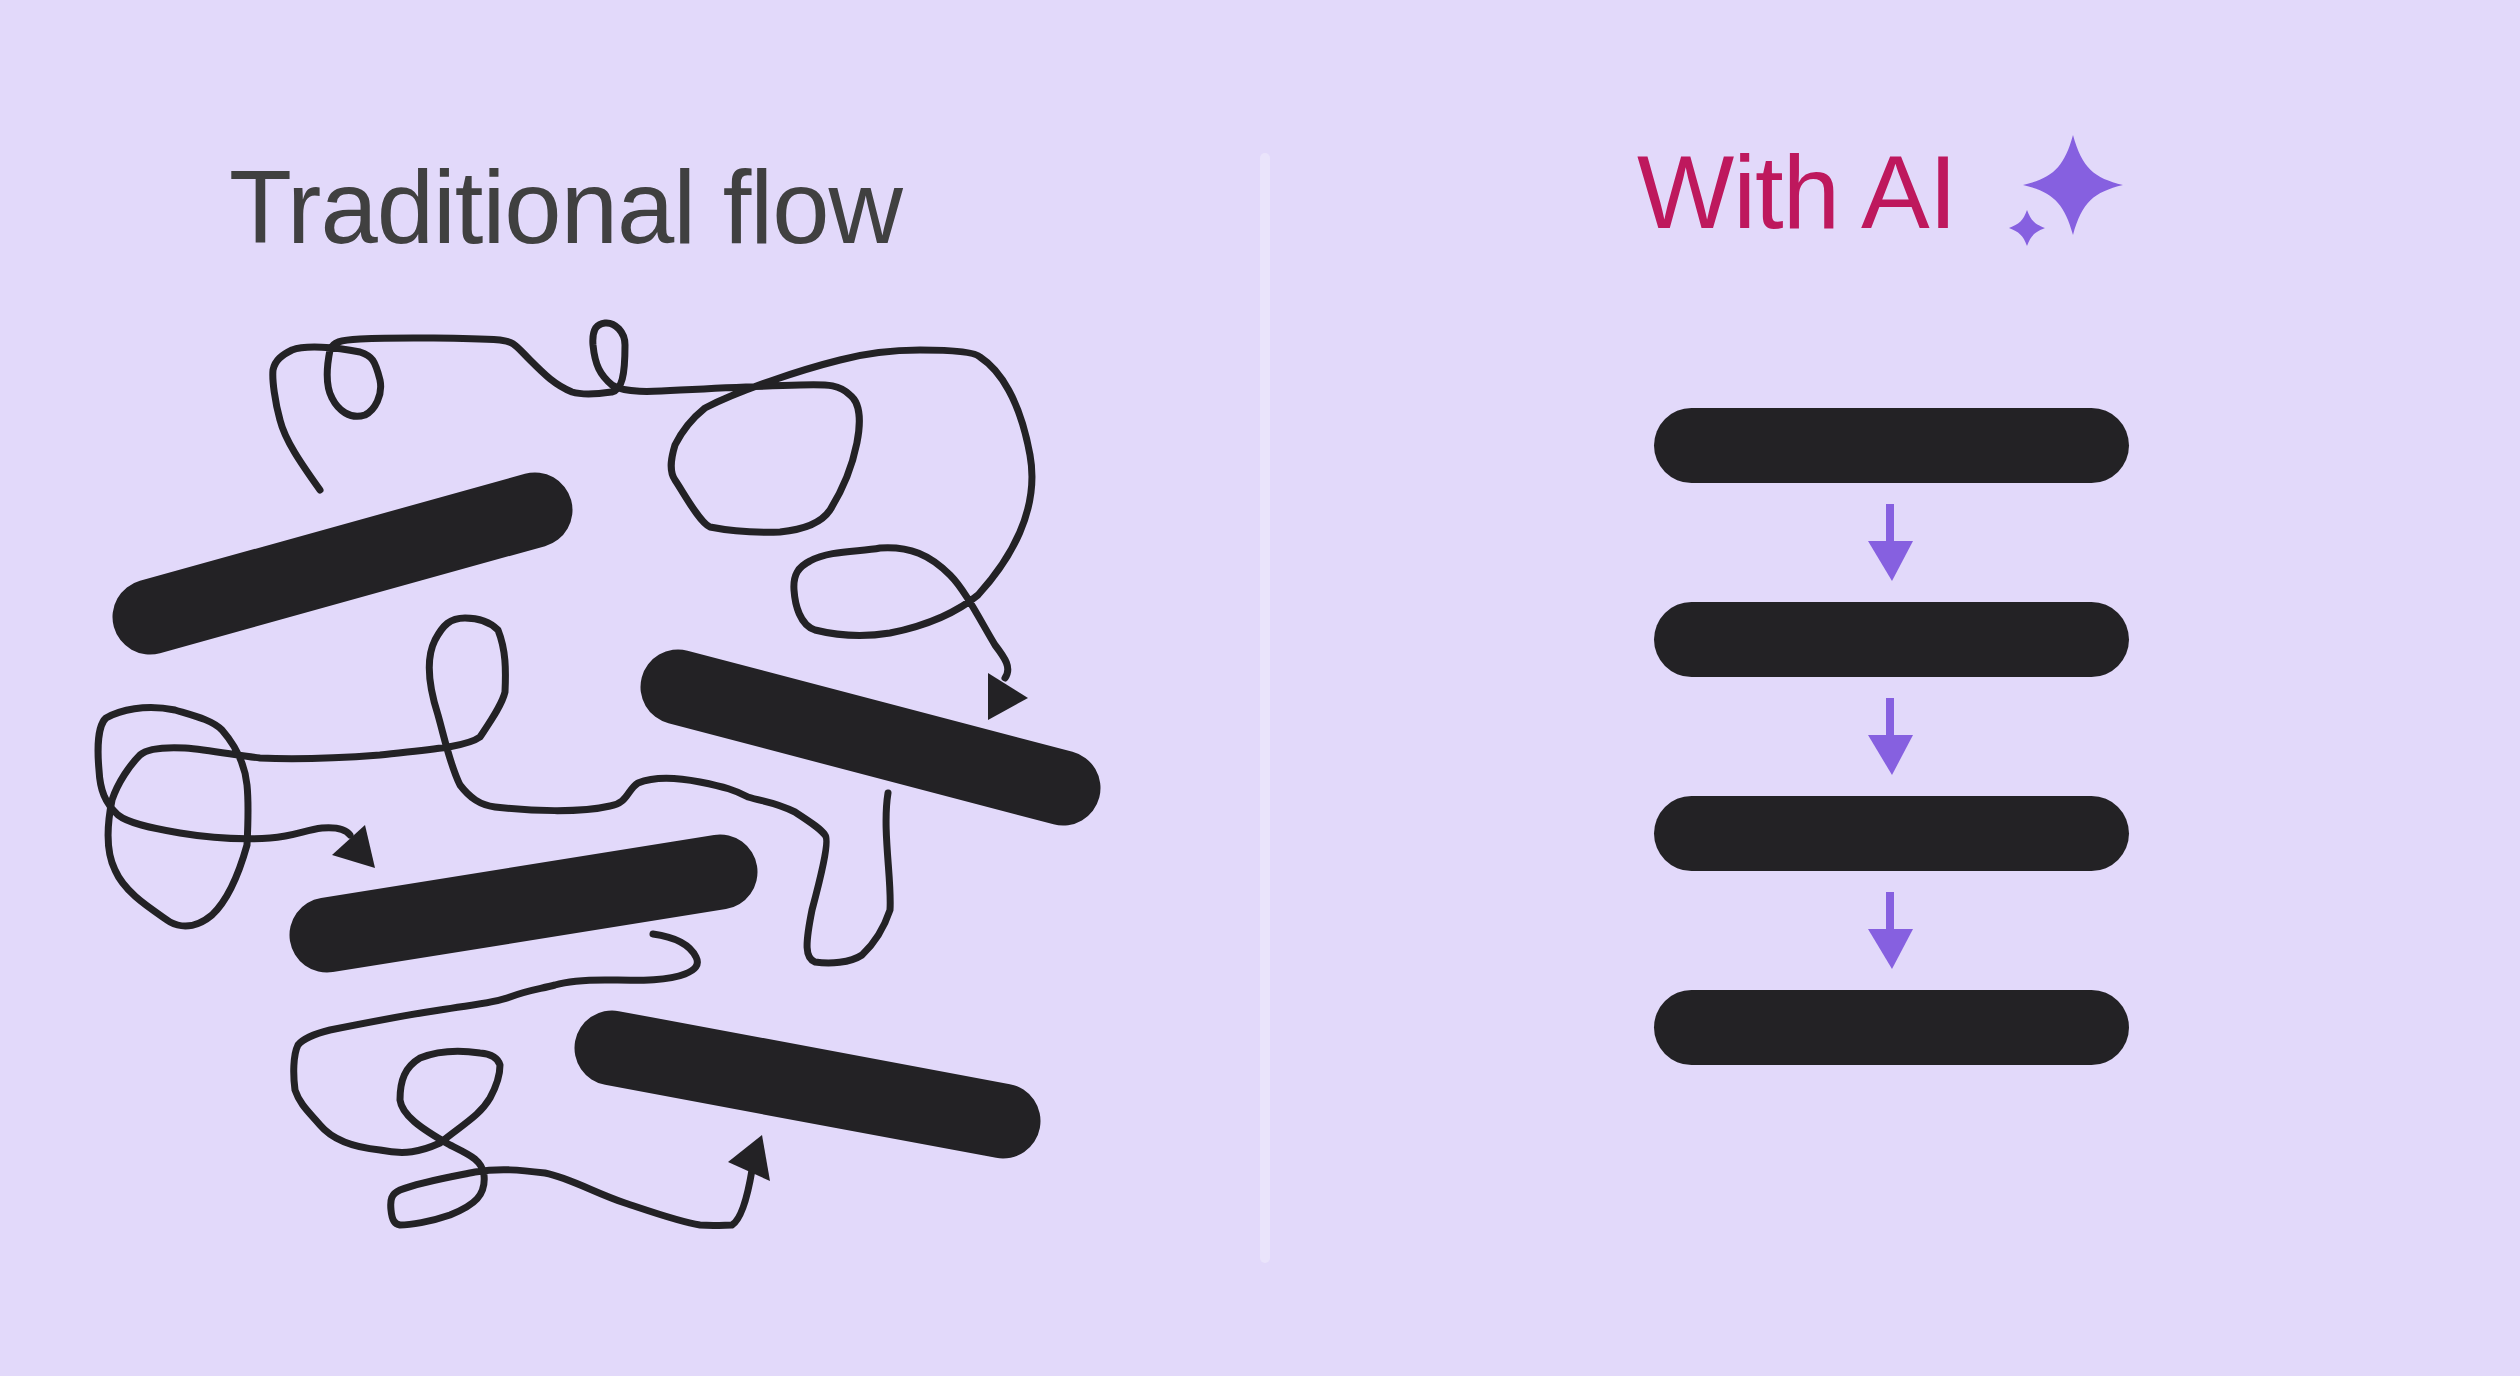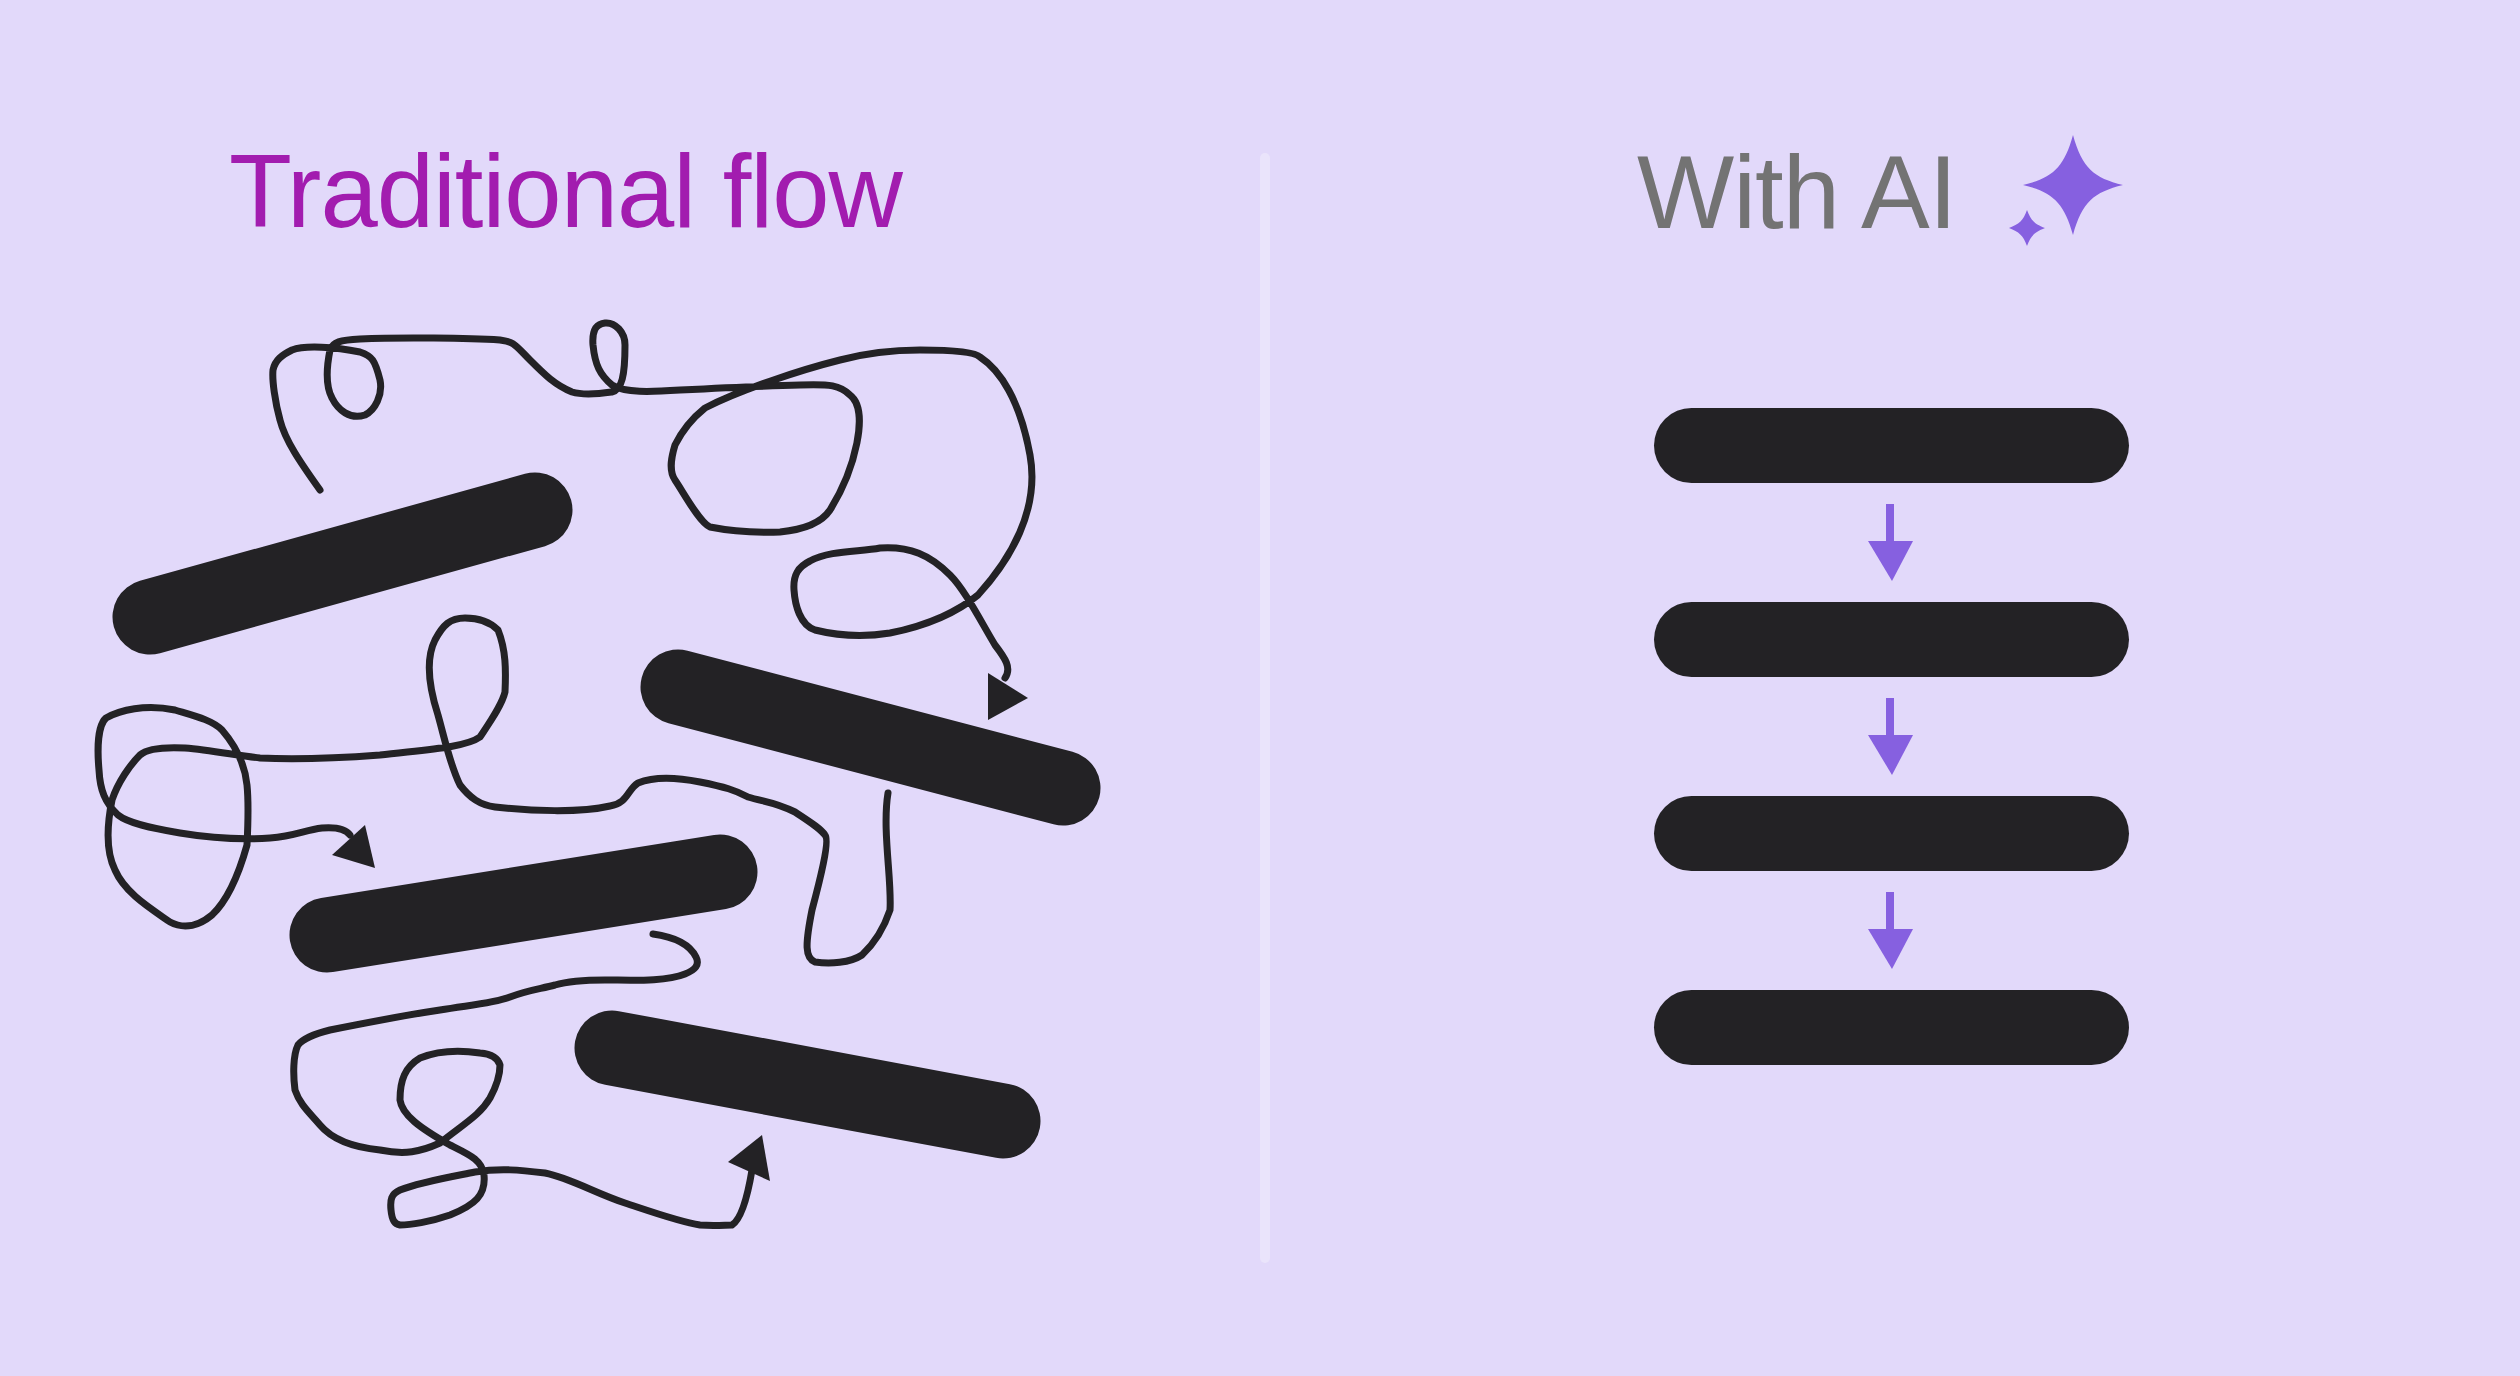--- a/index.html
+++ b/index.html
@@ -9,22 +9,22 @@
     position: relative;
     font-family: "Liberation Sans", sans-serif;
   }
   .title {
     position: absolute;
     font-size: 103px;
     line-height: 1;
     white-space: nowrap;
     letter-spacing: -1px;
   }
-  .title-left { left: 229px; top: 140px; color: #a21caf; }
-  .title-right { left: 1637px; top: 141px; color: #737373; }
+  .title-left { left: 229px; top: 156px; color: #404040; }
+  .title-right { left: 1637px; top: 141px; color: #be185d; }
   .divider {
     position: absolute; left: 1260px; top: 153px;
     width: 10px; height: 1110px;
     background: #EAE4FB; border-radius: 5px;
   }
   svg.layer { position: absolute; left: 0; top: 0; }
 </style>
 </head>
 <body>
 

